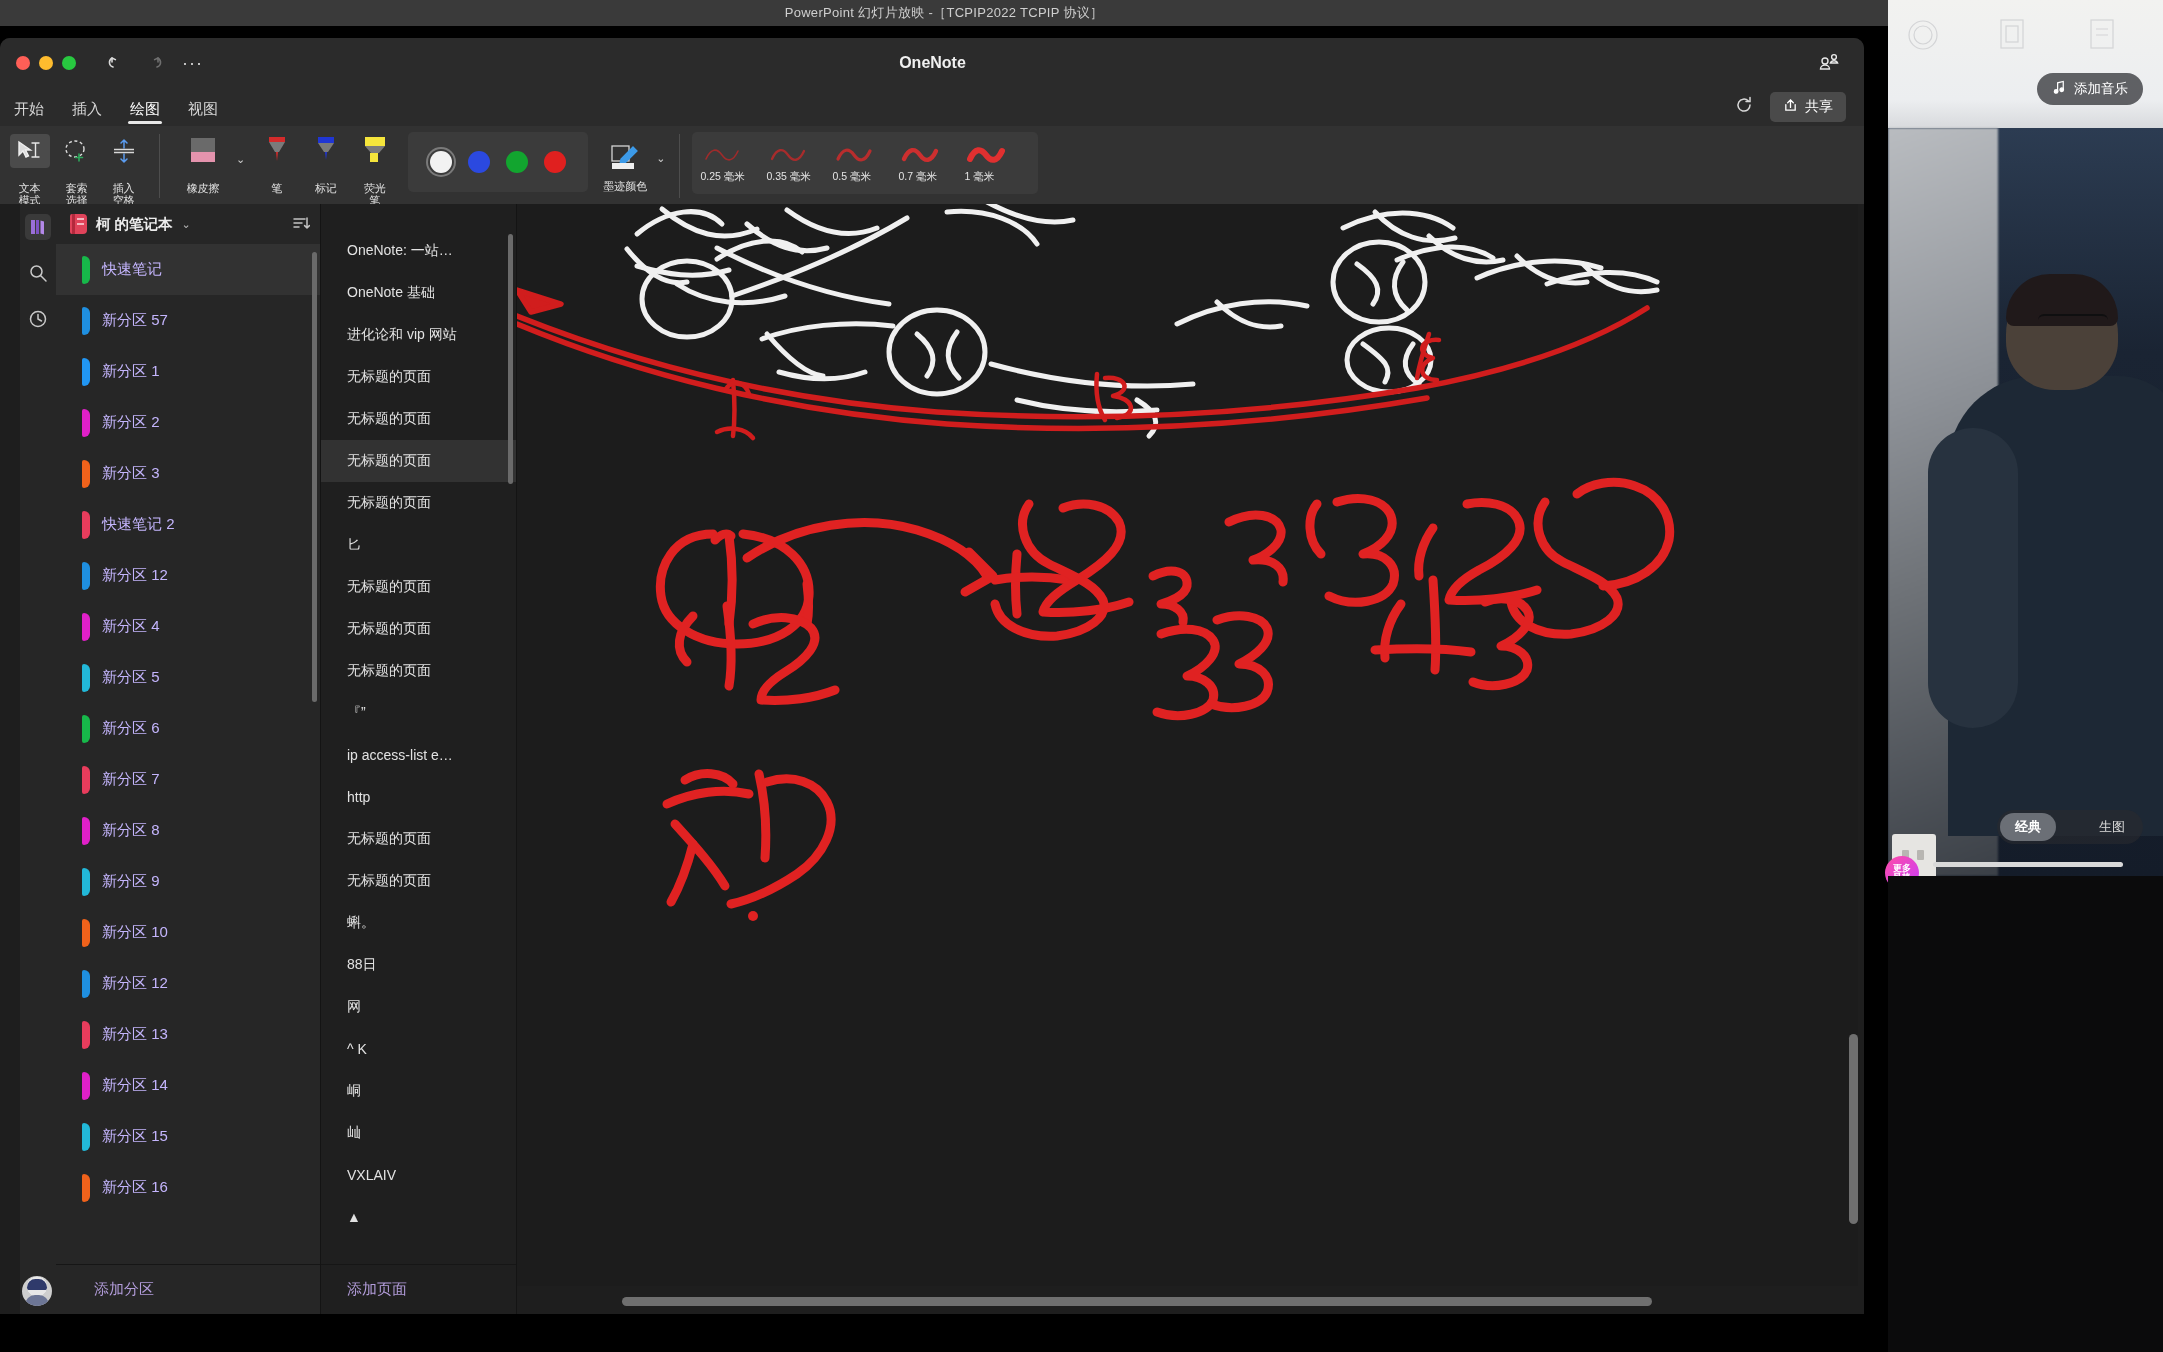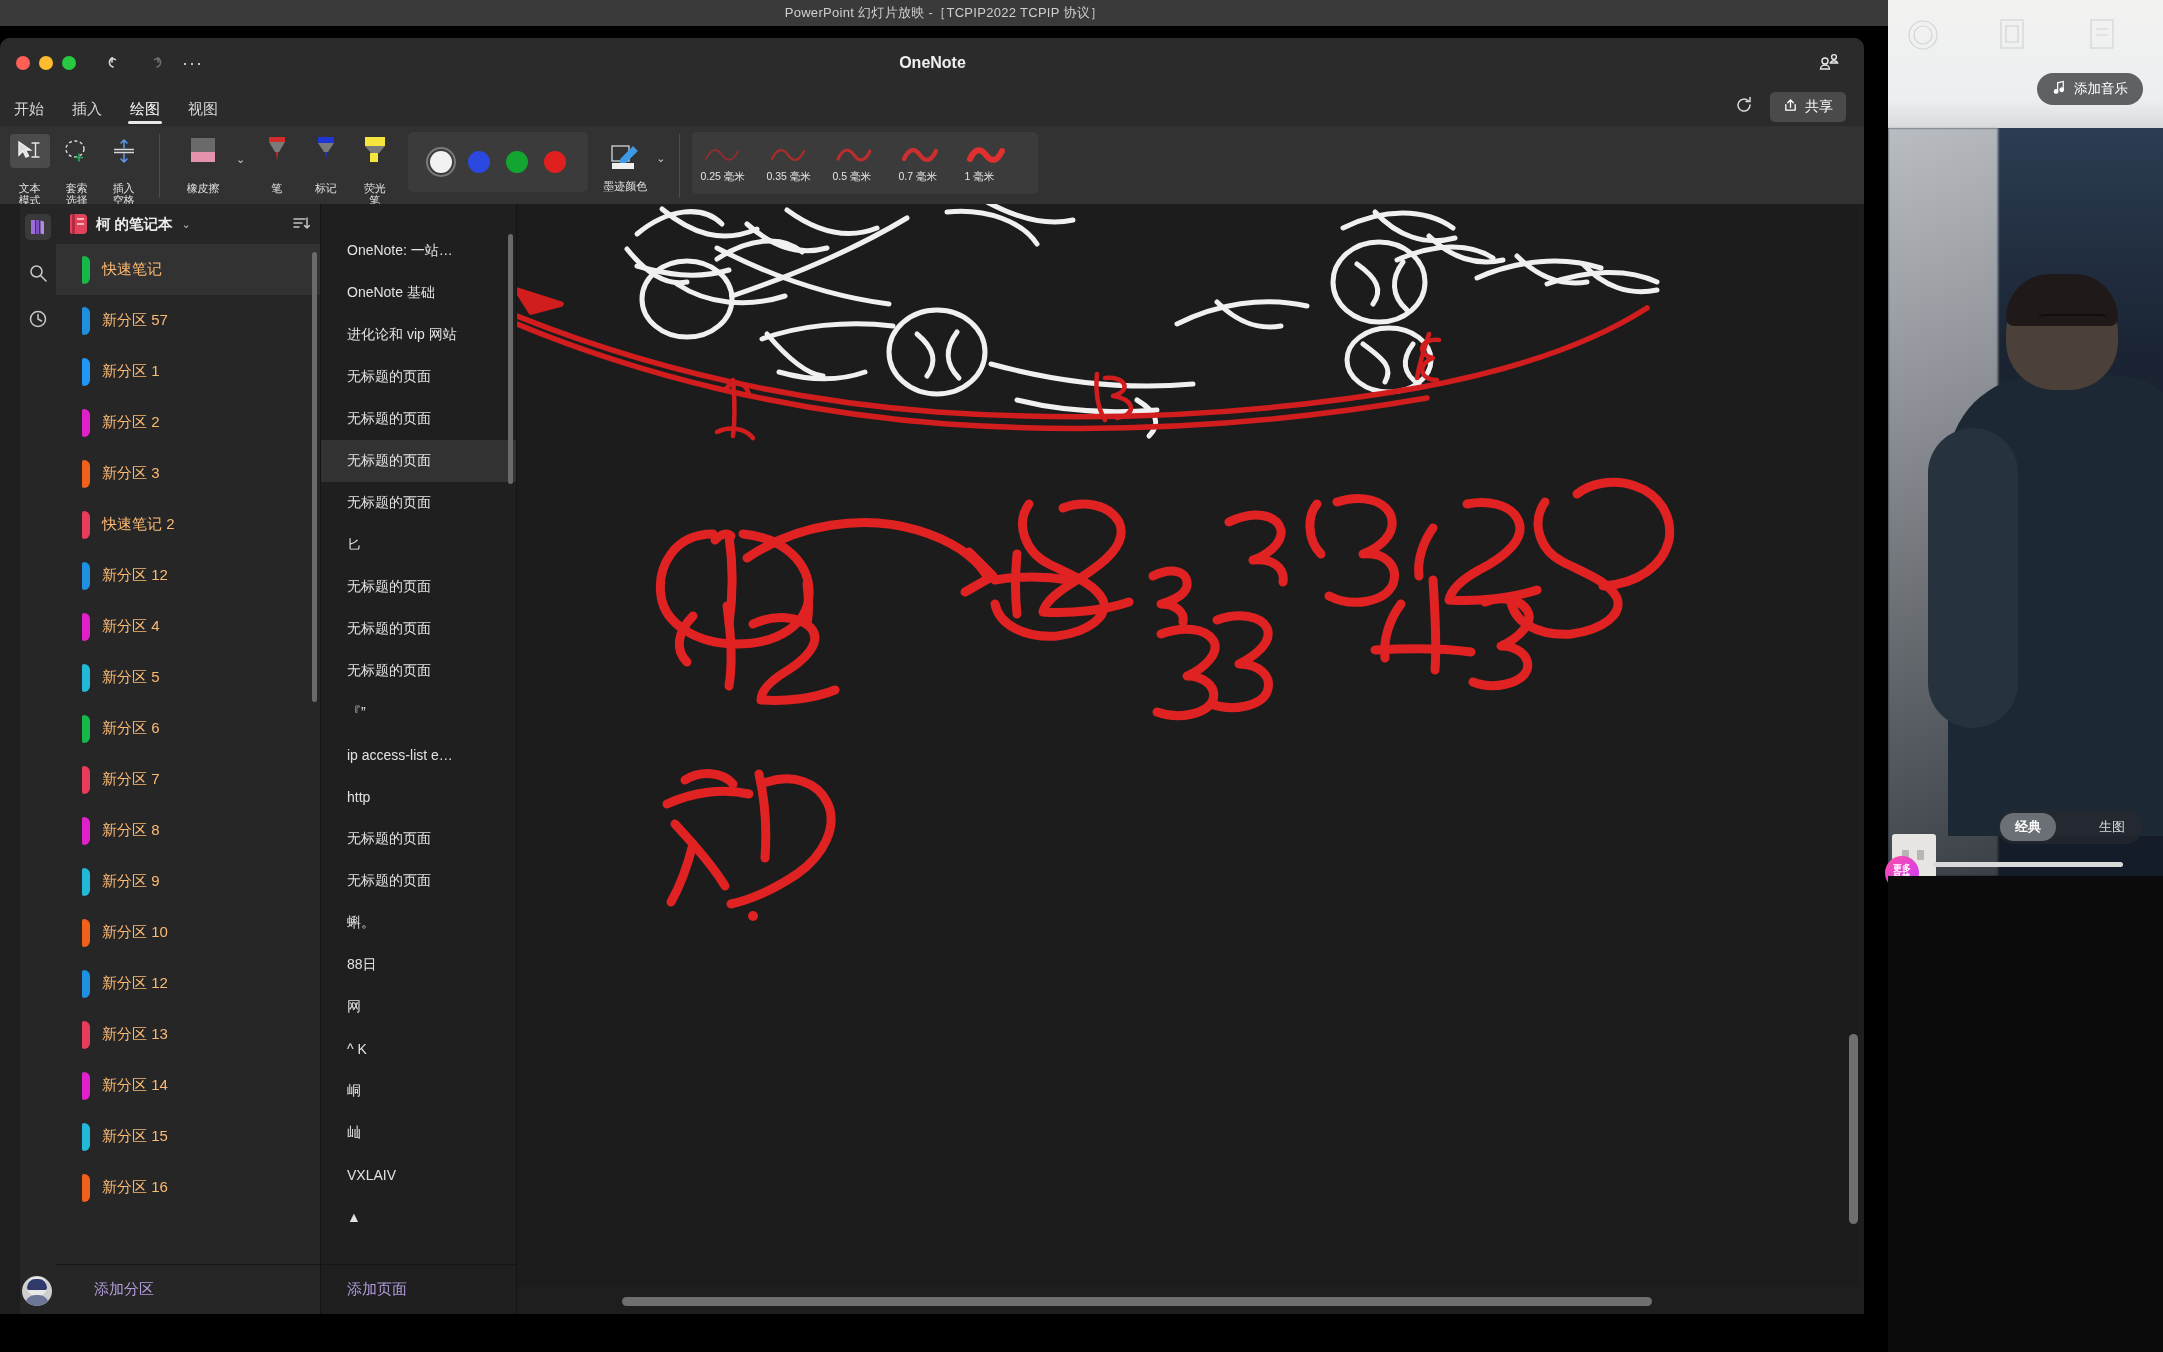--- a/index.html
+++ b/index.html
@@ -127,21 +127,21 @@
   .nb-name { font-size: 14.5px; color: #ececec; font-weight: bold; }
   .chev { color: #b9b9b9; font-size: 11px; }
   .sortbtn { position: absolute; right: 10px; top: 11px; color: #c4c4c4; }
 
   .sec-list { flex: 1; overflow: hidden; position: relative; }
   .sec {
     height: 51px; display: flex; align-items: center; gap: 12px; padding-left: 26px;
   }
   .sec.active { background: #323232; }
   .sec .tab { width: 8px; height: 28px; border-radius: 2px 6px 6px 2px; flex: none; }
-  .sec .nm { font-size: 15px; color: #fdba74; }
+  .sec .nm { font-size: 15px; color: #c4b5fd; }
   .add-sec {
     height: 50px; display: flex; align-items: center; padding-left: 38px;
     font-size: 15px; color: #b39ddb; border-top: 1px solid #161616;
   }
   .sec-scroll {
     position: absolute; right: 3px; top: 48px; width: 5px; height: 450px;
     background: #6a6a6a; border-radius: 3px;
   }
 
   .pages {

